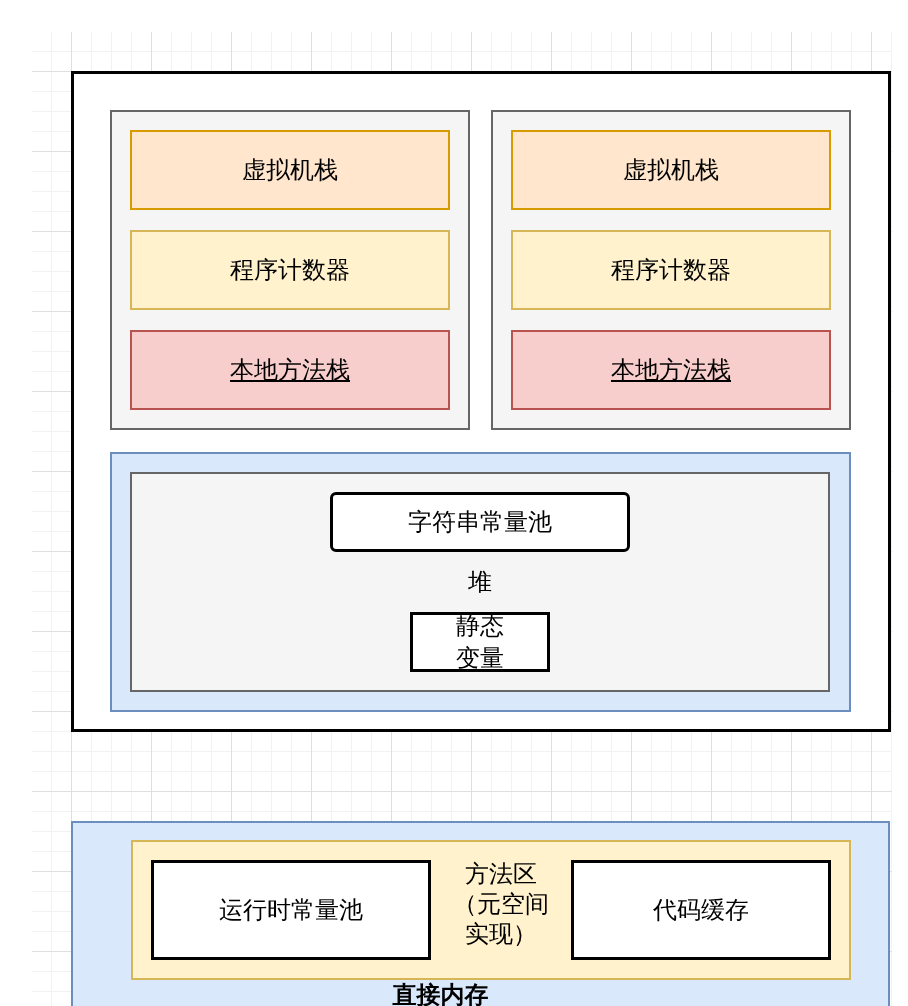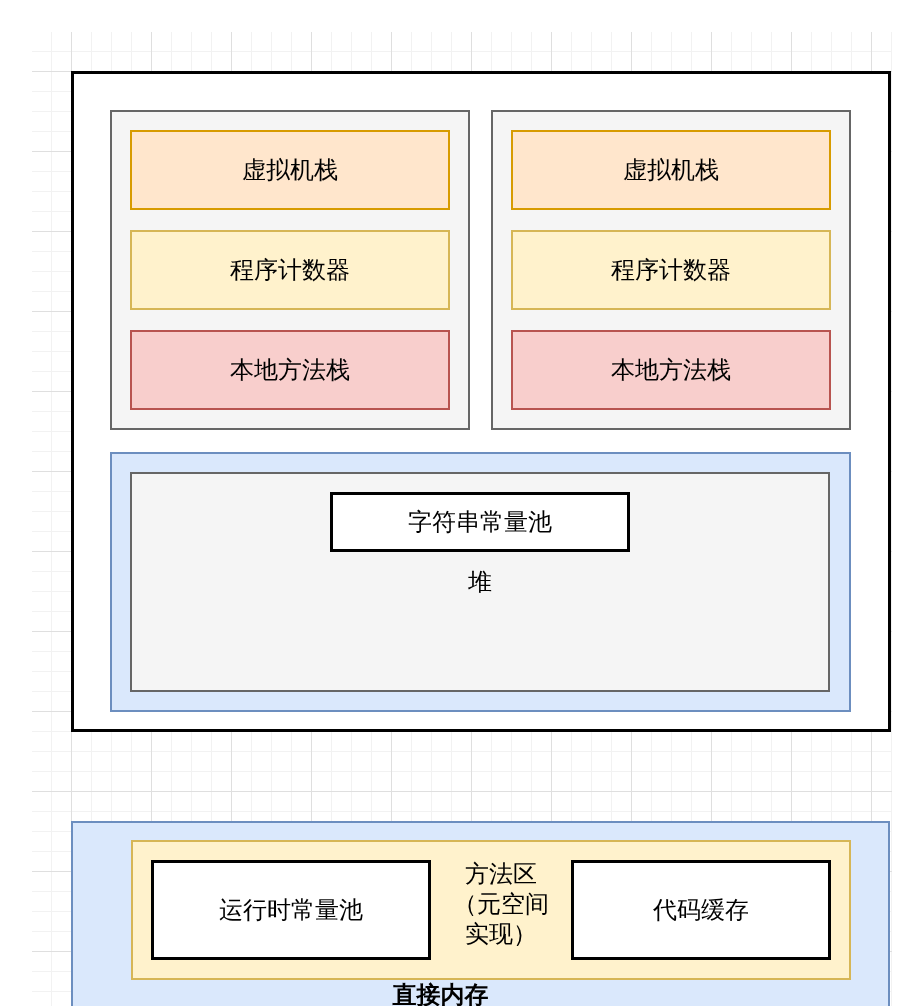--- a/index.html
+++ b/index.html
@@ -48,38 +48,39 @@
     background: var(--vm-stack-fill, #ffe6cc);
     border: 2px solid var(--vm-stack-stroke, #d79b00);
   }
   .pc-register {
     background: var(--pc-fill, #fff2cc);
     border: 2px solid var(--pc-stroke, #d6b656);
   }
   .native-stack {
     background: var(--native-stack-fill, #f8cecc);
     border: 2px solid var(--native-stack-stroke, #b85450);
+    text-decoration: underline;
   }
 
   
   .heap-blue {
     left: 78px; top: 420px; width: 741px; height: 260px;
     background: var(--blue-fill, #dae8fc);
     border: 2px solid var(--blue-stroke, #6c8ebf);
   }
   .heap-gray {
     left: 98px; top: 440px; width: 700px; height: 220px;
     background: var(--container-fill, #f5f5f5);
     border: 2px solid var(--container-stroke, #666666);
   }
   .white-box {
     background: #ffffff;
     border: 3px solid var(--box-stroke, #000000);
   }
-  .string-pool { left: 198px; top: 18px; width: 300px; height: 60px; }
+  .string-pool { left: 198px; top: 18px; width: 300px; height: 60px; border-radius: 6px; }
   .heap-label  { left: 0; top: 86px; width: 696px; height: 44px; }
   .static-vars { left: 278px; top: 138px; width: 140px; height: 60px; }
 
   
   .direct-memory {
     left: 39px; top: 741px; width: 819px; height: 218px;
     background: var(--blue-fill, #dae8fc);
     border: 2px solid var(--blue-stroke, #6c8ebf);
     margin-top: 48px;
   }
@@ -129,20 +130,23 @@
     </div>
   </div>
 
   <div class="abs heap-blue"></div>
 
   <div class="abs heap-gray">
     <div class="abs white-box string-pool center-flex">
       <span>字符串常量池</span>
     </div>
     <div class="abs heap-label center-flex">堆</div>
+    <div class="abs white-box static-vars center-flex">
+      <span>静态变量</span>
+    </div>
   </div>
 
   <div class="abs direct-memory">
     <div class="abs method-area">
       <div class="abs white-box runtime-pool center-flex">
         <span>运行时常量池</span>
       </div>
       <div class="abs method-area-label center-flex">方法区（元空间实现）</div>
       <div class="abs white-box code-cache center-flex">
         <span>代码缓存</span>

